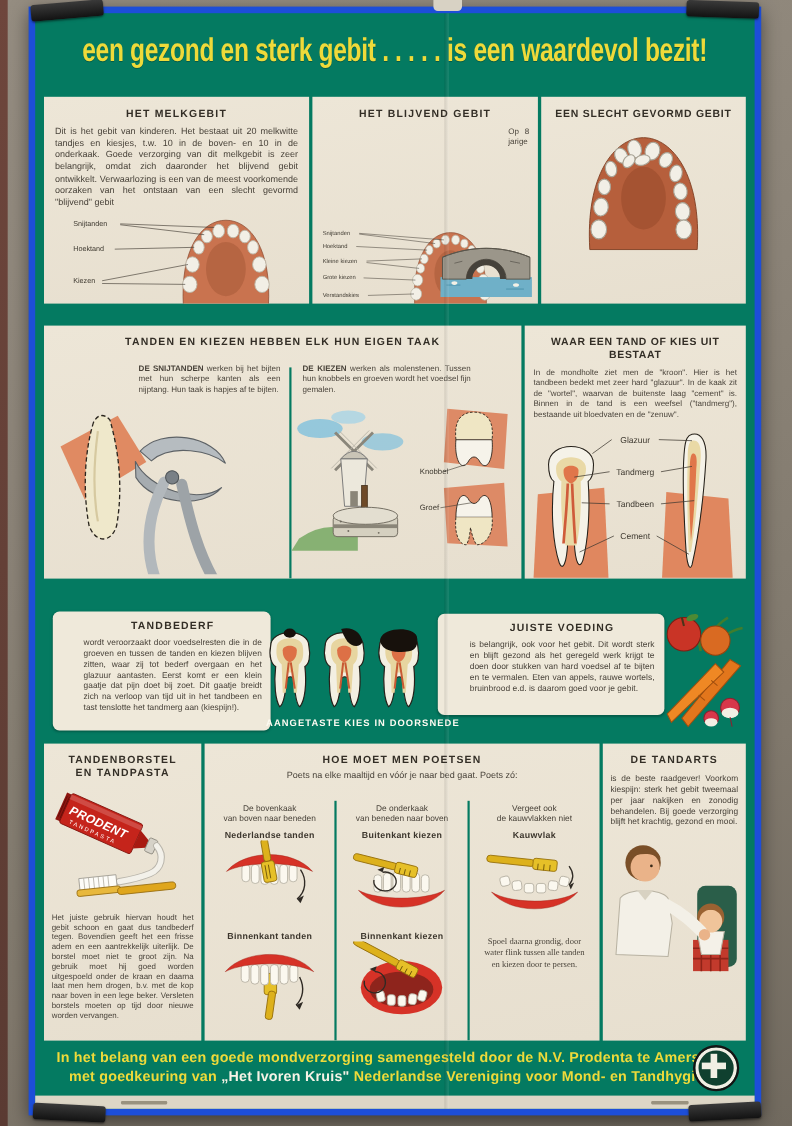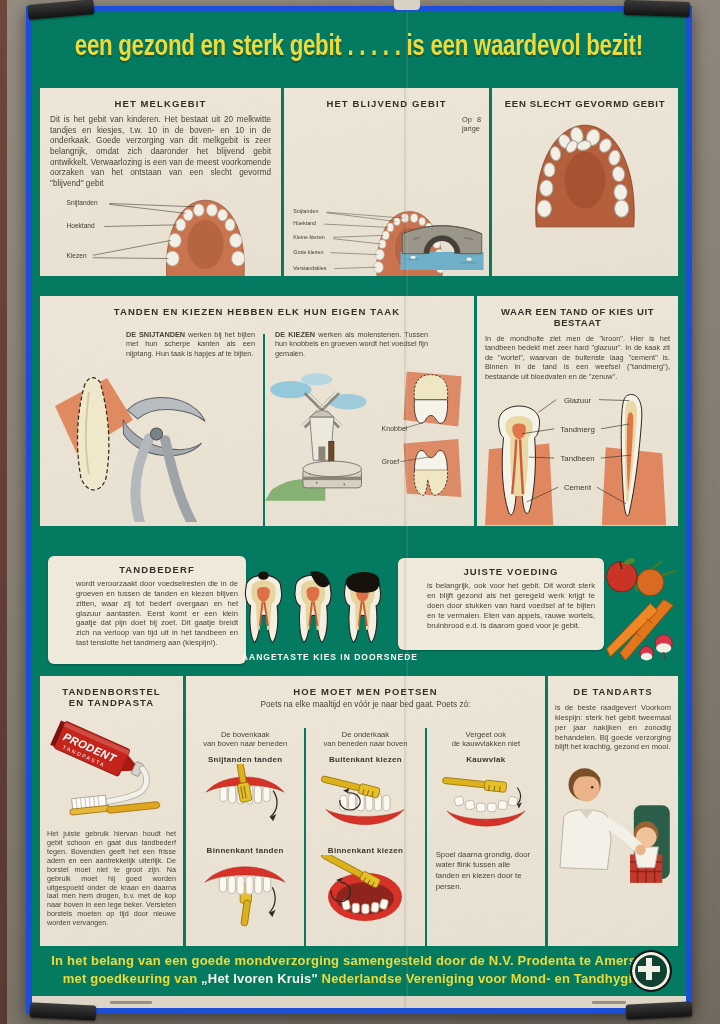--- a/index.html
+++ b/index.html
@@ -36,21 +36,21 @@
        box-shadow:0 1px 2px rgba(0,0,0,.25);padding-left:20px;}
   .band-box .hdr{margin:8px 4px 4px;}
   .band-caption{position:absolute;color:#fdfbf2;font-weight:bold;font-size:8.5px;
        letter-spacing:1px;text-align:center;}
   
   .cols{position:absolute;left:0;right:0;top:52px;bottom:0;display:flex;}
   .pcol{flex:1 1 0;position:relative;text-align:center;padding:0 3px;}
   .pcol + .pcol{border-left:2px solid #047a61;}
   .coltop{font-size:7.6px;color:#49433a;white-space:pre-line;line-height:1.25;margin-top:2px;}
   .collbl{font-size:8px;font-weight:bold;color:#3c362d;margin-top:6px;letter-spacing:.3px;}
-  .note{font-size:7.8px;line-height:1.35;color:#49433a;text-align:left;margin:10px 6px 0;}
+  .note{font-size:7.8px;line-height:1.35;color:#49433a;text-align:center;margin:10px 6px 0;font-family:Liberation Serif, serif;}
   
   .footer{position:absolute;left:8px;right:8px;top:934px;height:50px;text-align:center;color:#eeda3a;}
   .footer .l1{font-weight:bold;font-size:13px;margin-top:7px;letter-spacing:.2px;}
   .footer .l2{font-weight:bold;font-size:13px;margin-top:3px;letter-spacing:.2px;}
   .footer .white{color:#f6f3e6;}
   .emblem{position:absolute;right:6px;top:4px;width:38px;height:38px;border-radius:50%;
        background:#10402f;border:2px solid #141414;box-shadow:inset 0 0 0 3px #f2efe4;}
   .emblem .v,.emblem .h{position:absolute;background:#f2efe4;}
   .emblem .v{left:14px;top:6px;width:6px;height:22px;}
   .emblem .h{left:6px;top:14px;width:22px;height:6px;}
@@ -370,21 +370,21 @@
         </section>
 
         <section class="panel b2">
           <div class="hdr" style="margin-bottom:3px;">HOE MOET MEN POETSEN</div>
           <div style="text-align:center;font-size:8.2px;color:#49433a;">Poets na elke maaltijd en vóór je naar bed gaat. Poets zó:</div>
           <div class="cols">
 
             <div class="pcol">
               <div class="coltop">De bovenkaak
 van boven naar beneden</div>
-              <div class="collbl">Snijtanden tanden</div>
+              <div class="collbl">Nederlandse tanden</div>
               <svg width="100" height="72" viewBox="0 0 112 92">
                 <g fill="#fbf8ef" stroke="#b5b0a2">
                   <rect x="24" y="28" width="9" height="20" rx="4"></rect>
                     <rect x="35" y="28" width="9" height="22" rx="4"></rect>
                   <rect x="46" y="28" width="9" height="23" rx="4"></rect>
                     <rect x="57" y="28" width="9" height="23" rx="4"></rect>
                   <rect x="68" y="28" width="9" height="22" rx="4"></rect>
                     <rect x="79" y="28" width="9" height="20" rx="4"></rect>
                 </g>
                 <path d="M6,36 C28,10 84,10 106,36 C84,24 28,24 6,36 Z" fill="#d63227" stroke="#a02218" stroke-width=".5"></path>

